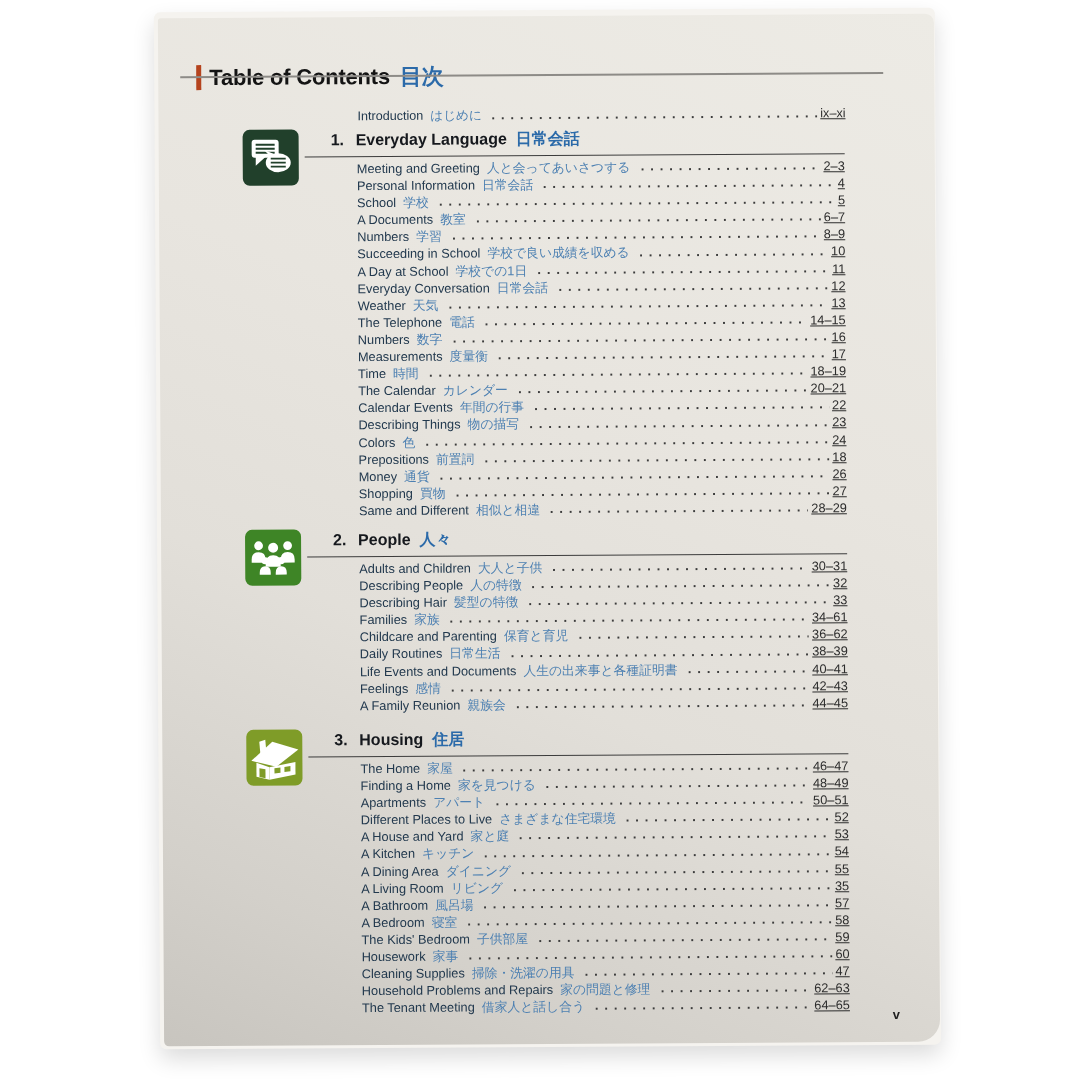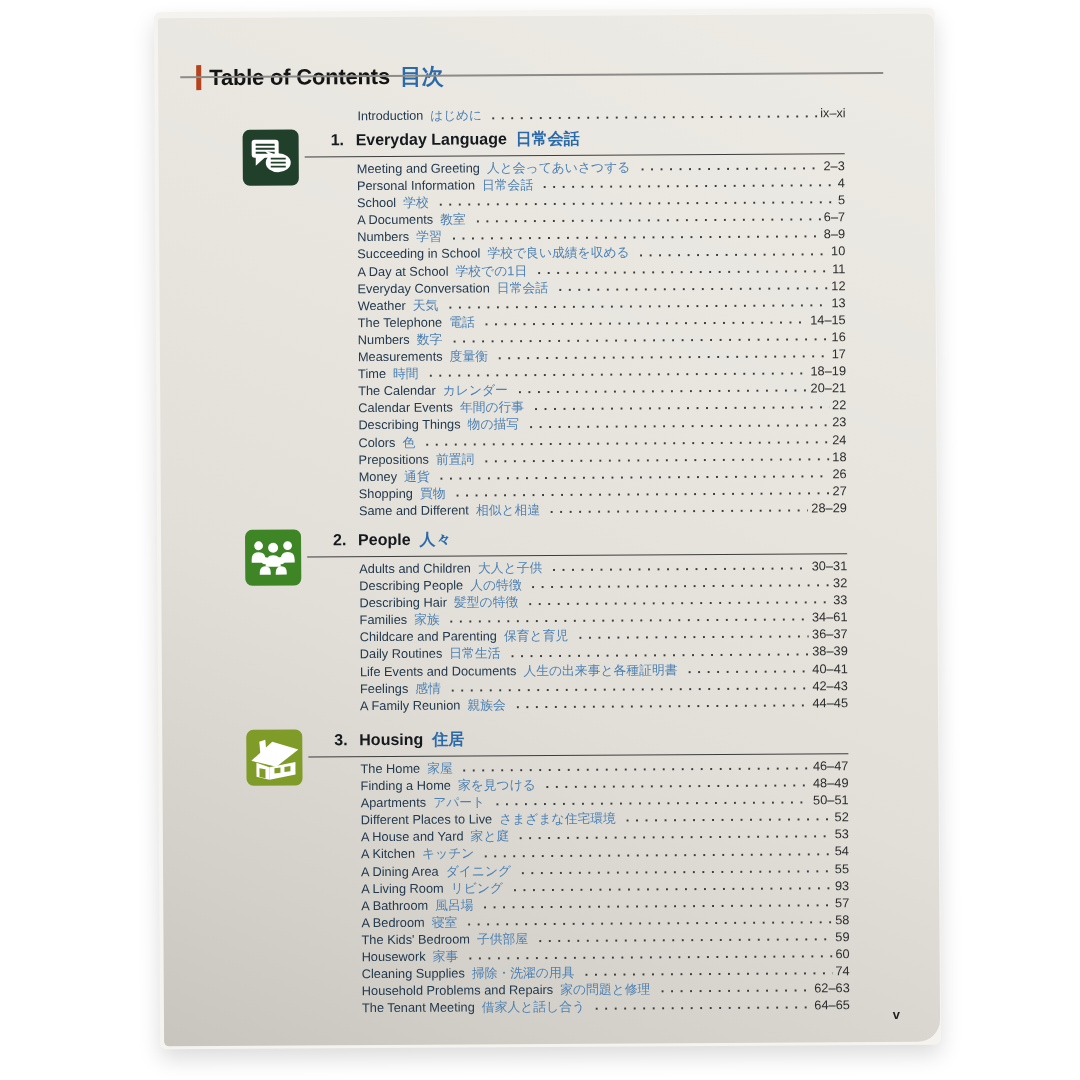--- a/index.html
+++ b/index.html
@@ -29,21 +29,21 @@
   .title-rule{position:absolute;left:22px;top:58px;width:703px;height:2px;background:#8d8b87;}
 
   .row{display:flex;align-items:baseline;}
   .row .en{color:var(--en,#22394e);white-space:nowrap;}
   .row .ja{color:var(--ja,#4d80b2);margin-left:7px;white-space:nowrap;}
   .row .dots{
     flex:1;height:11px;align-self:flex-end;margin:0 3px 2px 7px;
     background-image:radial-gradient(circle,#3c3c3c 1.15px,rgba(0,0,0,0) 1.5px);
     background-size:9.5px 8px;background-repeat:repeat-x;background-position:left bottom;
   }
-  .row .pg{color:#2d2d2d;white-space:nowrap;}
+  .row .pg{color:#2d2d2d;white-space:nowrap;text-decoration:underline;}
 
   .intro-row{position:absolute;left:199px;top:91px;width:488px;font-size:12.6px;}
 
   .sections{position:absolute;left:0;top:0;width:100%;height:100%;}
   .section{position:absolute;left:84px;width:602px;}
   .sec-0{top:111px;}
   .sec-1{top:511px;}
   .sec-2{top:711px;}
   .icon-box{
     position:absolute;left:0;top:1px;width:56px;height:56px;border-radius:7px;
@@ -304,21 +304,21 @@
     <span class="en">Families</span>
     <span class="ja">家族</span>
     <span class="dots"></span>
     <span class="pg">34–61</span>
   </div>
 
   <div class="entry row">
     <span class="en">Childcare and Parenting</span>
     <span class="ja">保育と育児</span>
     <span class="dots"></span>
-    <span class="pg">36–37</span>
+    <span class="pg">36–62</span>
   </div>
 
   <div class="entry row">
     <span class="en">Daily Routines</span>
     <span class="ja">日常生活</span>
     <span class="dots"></span>
     <span class="pg">38–39</span>
   </div>
 
   <div class="entry row">
@@ -412,21 +412,21 @@
     <span class="en">A Dining Area</span>
     <span class="ja">ダイニング</span>
     <span class="dots"></span>
     <span class="pg">55</span>
   </div>
 
   <div class="entry row">
     <span class="en">A Living Room</span>
     <span class="ja">リビング</span>
     <span class="dots"></span>
-    <span class="pg">93</span>
+    <span class="pg">35</span>
   </div>
 
   <div class="entry row">
     <span class="en">A Bathroom</span>
     <span class="ja">風呂場</span>
     <span class="dots"></span>
     <span class="pg">57</span>
   </div>
 
   <div class="entry row">
@@ -447,21 +447,21 @@
     <span class="en">Housework</span>
     <span class="ja">家事</span>
     <span class="dots"></span>
     <span class="pg">60</span>
   </div>
 
   <div class="entry row">
     <span class="en">Cleaning Supplies</span>
     <span class="ja">掃除・洗濯の用具</span>
     <span class="dots"></span>
-    <span class="pg">74</span>
+    <span class="pg">47</span>
   </div>
 
   <div class="entry row">
     <span class="en">Household Problems and Repairs</span>
     <span class="ja">家の問題と修理</span>
     <span class="dots"></span>
     <span class="pg">62–63</span>
   </div>
 
   <div class="entry row">

